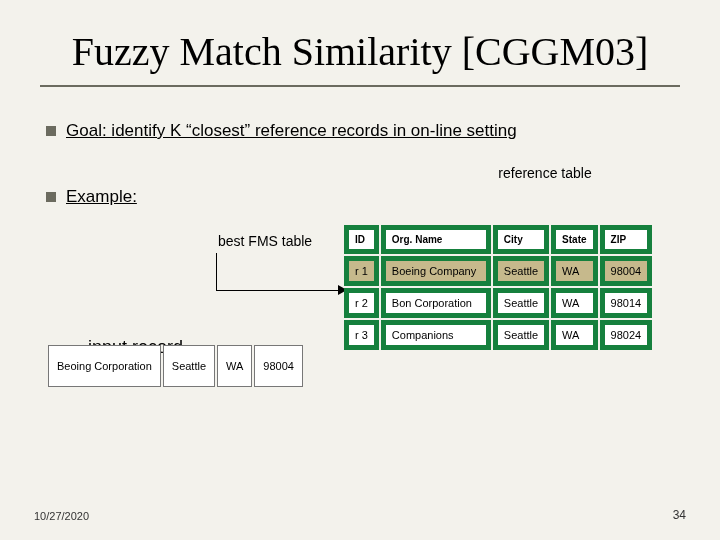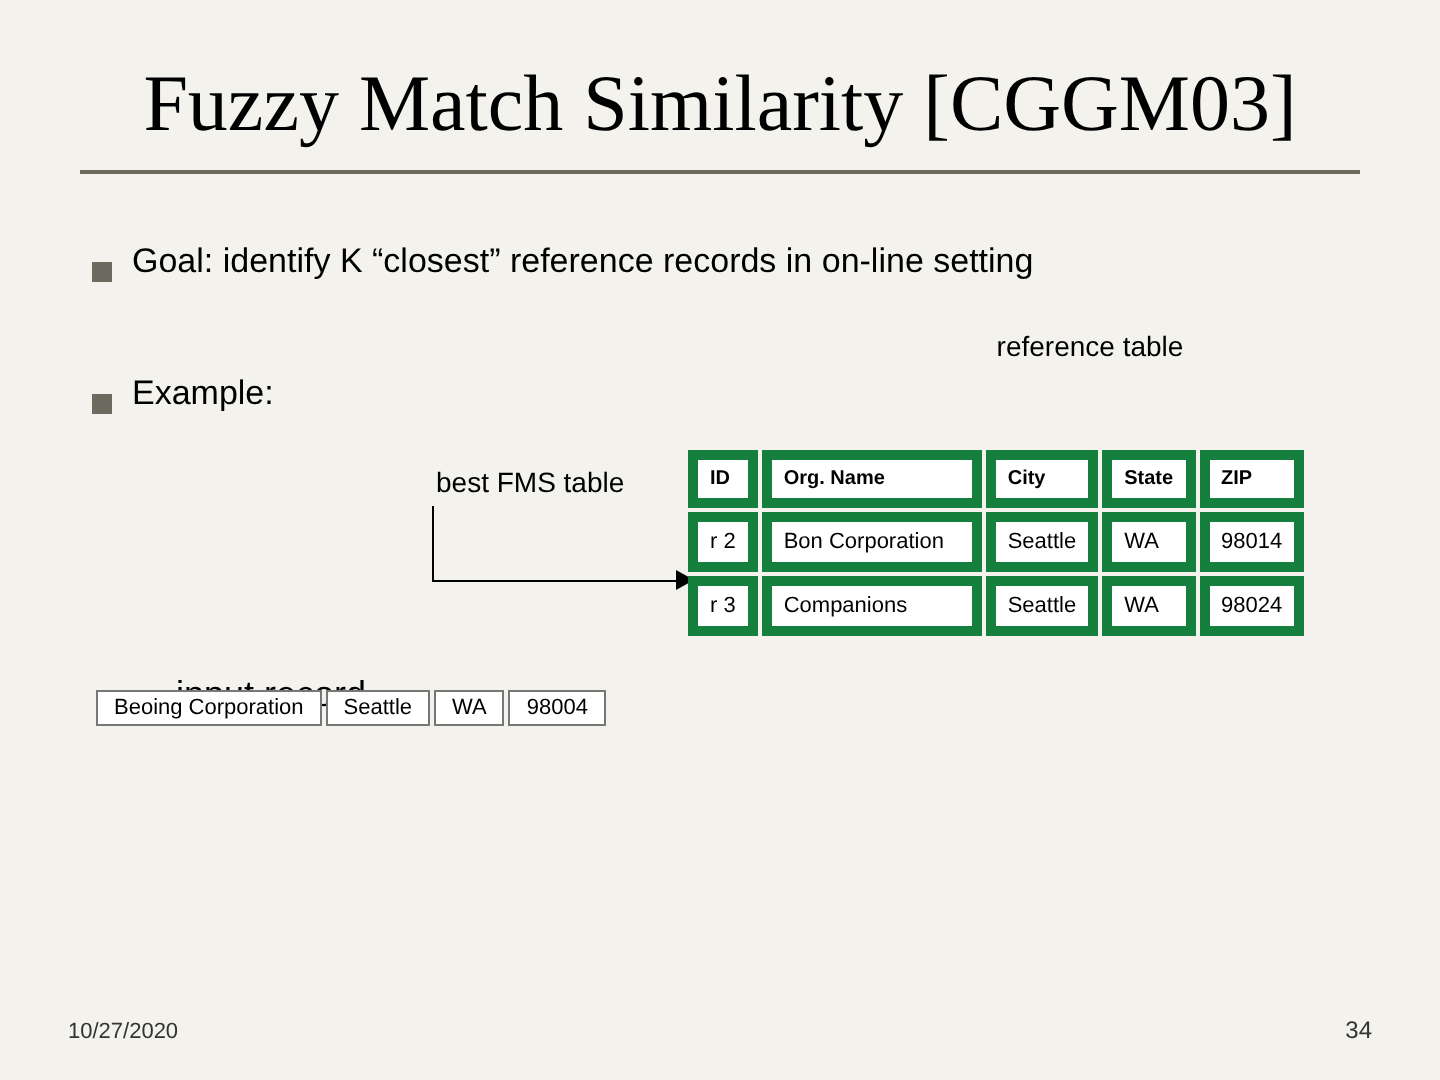--- a/index.html
+++ b/index.html
@@ -18,25 +18,26 @@
   }
   .title {
     font-family: "Times New Roman", Times, serif;
     font-size: 40px;
     font-weight: normal;
     color: #000;
   }
   .content { padding: 34px 46px 0 46px; }
   .bullet-row {
     display: flex;
-    align-items: flex-end;
+    align-items: flex-start;
     gap: 10px;
     margin-bottom: 28px;
     font-size: 17px;
     color: #000;
+    text-decoration: underline;
   }
   .bullet-row.ex { margin-bottom: 16px; }
   .sq {
     width: 10px; height: 10px;
     background: #6b6b5f;
     margin-top: 5px;
     flex: 0 0 auto;
   }
   .ref-label {
     font-size: 14px;
@@ -100,21 +101,21 @@
   table.inrec {
     position: absolute;
     left: 0; top: 120px;
     border-collapse: separate;
     border-spacing: 2px;
     font-size: 11px;
   }
   table.inrec td {
     border: 1px solid #777;
     background: #fff;
-    padding: 2px 8px;
+    padding: 14px 8px;
     white-space: nowrap;
   }
   .footer-date {
     position: absolute;
     left: 34px; bottom: 18px;
     font-size: 11px; color: #333;
   }
   .footer-num {
     position: absolute;
     right: 34px; bottom: 18px;
@@ -149,20 +150,27 @@
 
     <table class="ref">
       <tbody>
           <tr>
         <th>ID</th>
         <th>Org. Name</th>
         <th>City</th>
         <th>State</th>
         <th>ZIP</th>
       </tr>
+      <tr class="hl">
+        <td>r 1</td>
+        <td class="org">Boeing Company</td>
+        <td class="city">Seattle</td>
+        <td class="st">WA</td>
+        <td class="zip">98004</td>
+      </tr>
       <tr>
         <td>r 2</td>
         <td class="org">Bon Corporation</td>
         <td class="city">Seattle</td>
         <td class="st">WA</td>
         <td class="zip">98014</td>
       </tr>
       <tr>
         <td>r 3</td>
         <td class="org">Companions</td>

